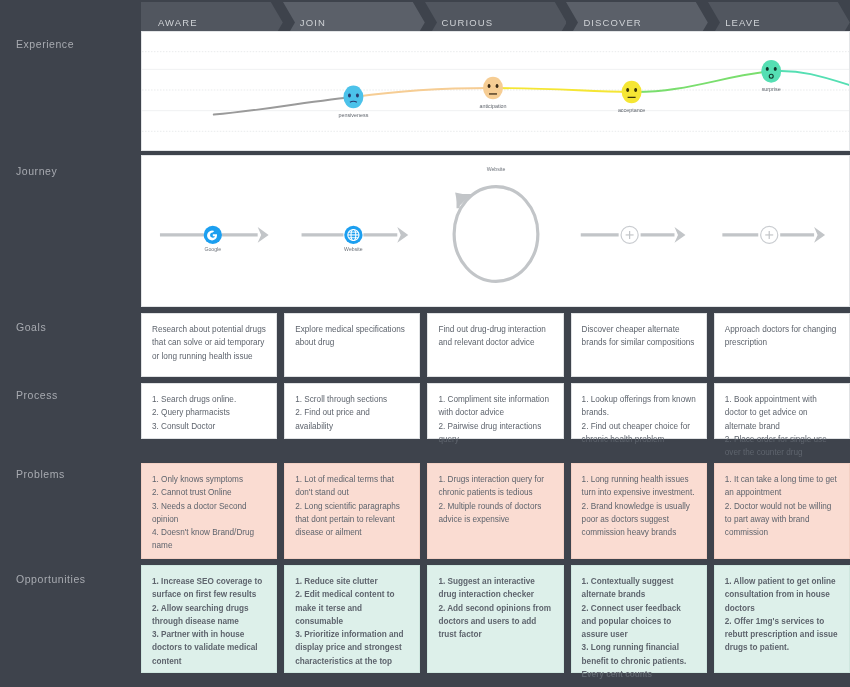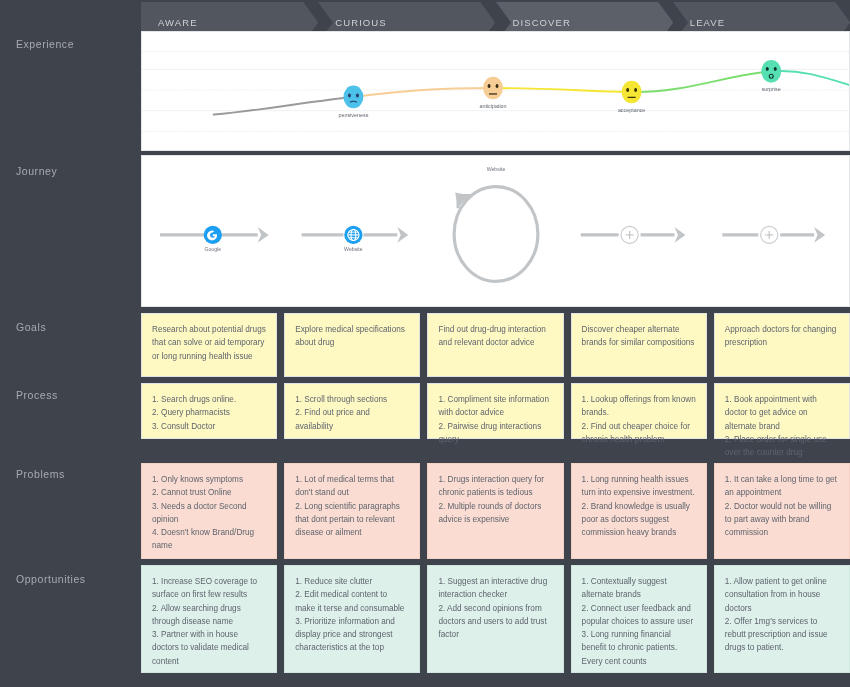--- a/index.html
+++ b/index.html
@@ -62,21 +62,21 @@
 
   
   #journey-row { top: 155px; height: 152px; }
   #journey-row .panel { width: 100%; height: 100%; position: relative; }
   #journey-row svg { position: absolute; inset: 0; width: 100%; height: 100%; }
   .jr-label { font-size: 5.2px; fill: #6b7078; font-family: "Liberation Sans", sans-serif; }
 
   
   .cards { display: flex; gap: 0; width: 709px; }
   .card {
-    background: #fef9c3;
+    background: #ffffff;
     border: 1px solid #e0e2e4;
     margin-right: 7px;
     padding: 9px 10px 8px 10px;
     flex: 1 1 0;
     min-width: 0;
   }
   .card:last-child { margin-right: 0; }
   .card p {
     color: #5e646d;
     font-size: 8.2px;
@@ -85,21 +85,21 @@
   }
   .card.problem { background: #fadcd2; border-color: #f3d0c4; }
   .card.opportunity { background: #ddf0ea; border-color: #cfe7df; }
 
   #goals-row { top: 313px; height: 64px; }
   #goals-row .card { height: 64px; }
   #process-row { top: 383px; height: 74px; }
   #process-row .card { height: 56px; }
   #problems-row { top: 463px; height: 72px; }
   #problems-row .card { height: 96px; }
-  #opportunities-row { top: 565px; height: 108px; }
+  #opportunities-row { top: 565px; height: 108px; font-weight: bold; }
   #opportunities-row .card { height: 108px; }
 </style>
 </head>
 <body>
 
 <div class="board">
 
   <div class="rail">
     <div class="rail-label" style="top:38px">Experience</div>
     <div class="rail-label" style="top:165px">Journey</div>
@@ -110,20 +110,28 @@
   </div>
 
   <div class="phases">
     <div class="phase">
       <span class="chev">
         <svg viewBox="0 0 142 27" preserveAspectRatio="none">
             <path d="M0,0 H130 L142,13.5 L130,27 H0 Z" fill="#51565f"></path>
           </svg>
       </span>
       <span class="phase-label">AWARE</span>
+    </div>
+    <div class="phase">
+      <span class="chev">
+        <svg viewBox="0 0 142 27" preserveAspectRatio="none">
+            <path d="M0,0 H130 L142,13.5 L130,27 H0 L12,13.5 Z" fill="#5b6069"></path>
+          </svg>
+      </span>
+      <span class="phase-label">JOIN</span>
     </div>
     <div class="phase">
       <span class="chev">
         <svg viewBox="0 0 142 27" preserveAspectRatio="none">
             <path d="M0,0 H130 L142,13.5 L130,27 H0 L12,13.5 Z" fill="#51565f"></path>
           </svg>
       </span>
       <span class="phase-label">CURIOUS</span>
     </div>
     <div class="phase">

